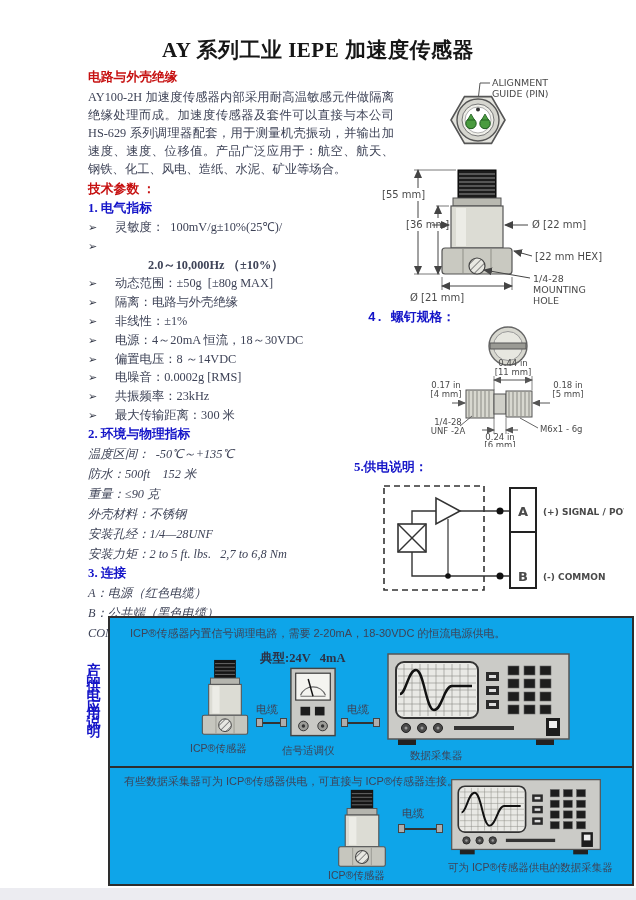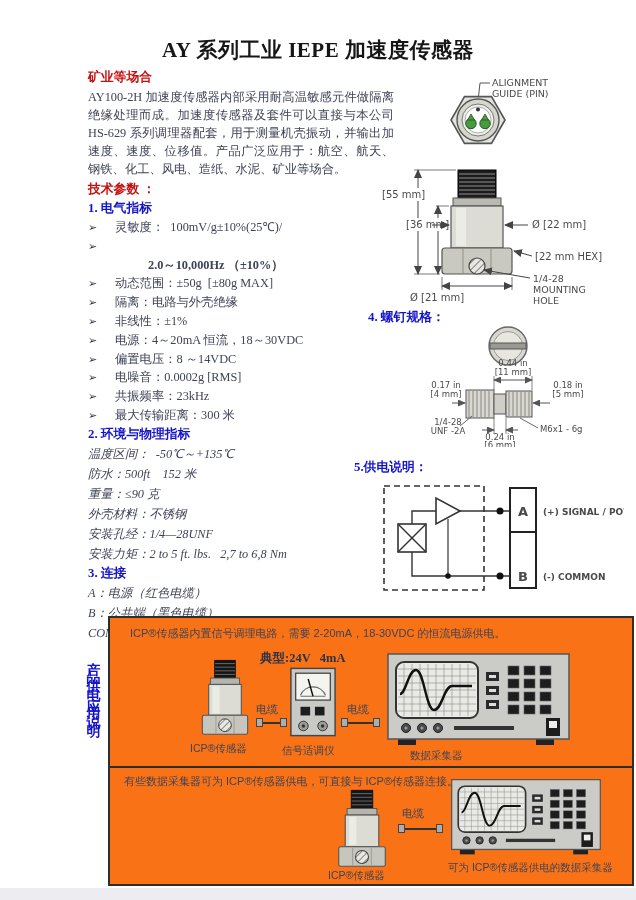--- a/index.html
+++ b/index.html
@@ -18,50 +18,50 @@
   }
   .h-red  { color:#c61010; font-weight:bold; font-size:12.8px; line-height:19px; }
   .h-blue { color:#1414c8; font-weight:bold; font-size:12.8px; line-height:19px; }
   .intro-body { text-align:justify; line-height:18px; margin:1px 0 2px 0; }
   .bullet-row { display:flex; line-height:18.8px; }
   .bullet-marker { width:27px; flex:none; color:#2f3443; font-size:11px; }
   .bullet-cont { padding-left:60px; line-height:18.8px;font-weight:bold; }
   .bullet-text, .bullet-cont, .plain-line, .typical-label { white-space:pre-wrap; }
   .plain-line { line-height:20px;font-style:italic; }
   
-  .screw-heading { position:absolute; left:368px; top:308px; }
+  .screw-heading { position:absolute; left:368px; top:308px;font-family:Liberation Mono, monospace; }
   .power-heading { position:absolute; left:354px; top:458px; }
   
   svg text { font-family:"DejaVu Sans","Liberation Sans",sans-serif; fill:#4a4a4a; }
   
   .vertical-label {
     position:absolute; left:84px; top:650px; height:200px;
     writing-mode:vertical-rl; text-orientation:upright;
     color:#1414c8; font-weight:bold; font-size:14px; letter-spacing:9px;
   }
   .app-box {
     position:absolute; left:108px; top:616px; width:522px; height:266px;
-    border:2px solid #2e2e2e; background:#f97316;
+    border:2px solid #2e2e2e; background:#0ea5e9;
   }
   .app-divider { position:absolute; left:0; top:148px; width:100%; height:0; border-top:2px solid #2e2e2e; }
   .app-note { position:absolute; color:#3e4357; font-size:11px; font-family:"Liberation Sans",sans-serif; }
   .typical-label { position:absolute; left:150px; top:32px; color:#2d3245; font-size:12.5px; font-weight:bold; }
   .dev-label { position:absolute; color:#3e4357; font-size:10.5px; font-family:"Liberation Sans",sans-serif; }
   .cable-label { position:absolute; color:#3e4357; font-size:11px; font-family:Liberation Sans, sans-serif; }
   .cable-line { position:absolute; height:2px; background:#333; }
   .plug { position:absolute; width:7px; height:9px; background:#adadad; border:1px solid #444; box-sizing:border-box; }
   .footer-strip { position:absolute; left:0; top:888px; width:636px; height:12px; background:#ececf1; }
 </style>
 </head>
 <body>
 
 <div class="page-title">AY 系列工业 IEPE 加速度传感器</div>
 
 <div class="left-col">
-  <div class="h-red">矿业等场合</div>
+  <div class="h-red">电路与外壳绝缘</div>
   <div class="intro-body">AY100-2H 加速度传感器内部采用耐高温敏感元件做隔离绝缘处理而成。加速度传感器及套件可以直接与本公司 HS-629 系列调理器配套，用于测量机壳振动，并输出加速度、速度、位移值。产品广泛应用于：航空、航天、钢铁、化工、风电、造纸、水泥、矿业等场合。</div>
 
   <div class="h-red">技术参数 ：</div>
   <div class="h-blue">1. 电气指标</div>
 
   <div class="bullet-row">
     <span class="bullet-marker">➢</span>
     <span class="bullet-text">灵敏度：  100mV/g±10%(25℃)/</span>
   </div>
   <div class="bullet-row">

